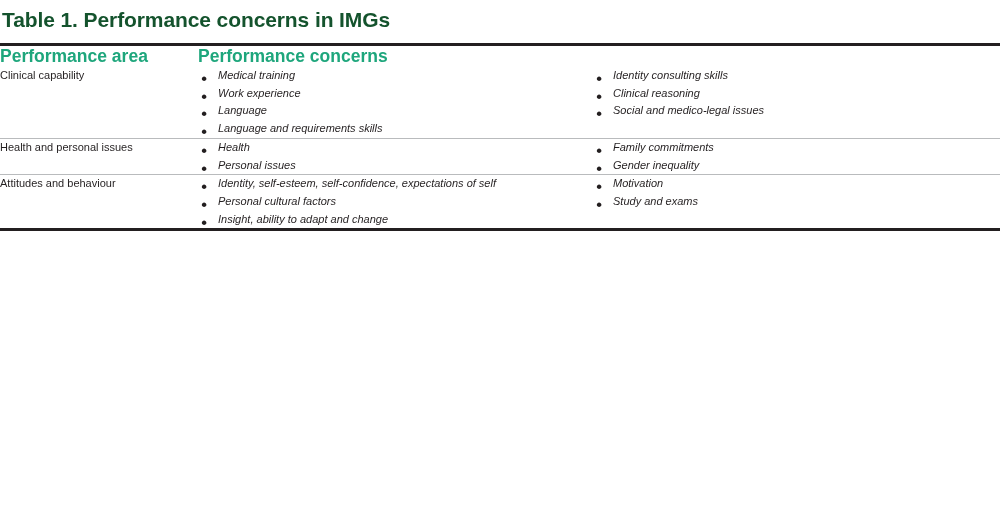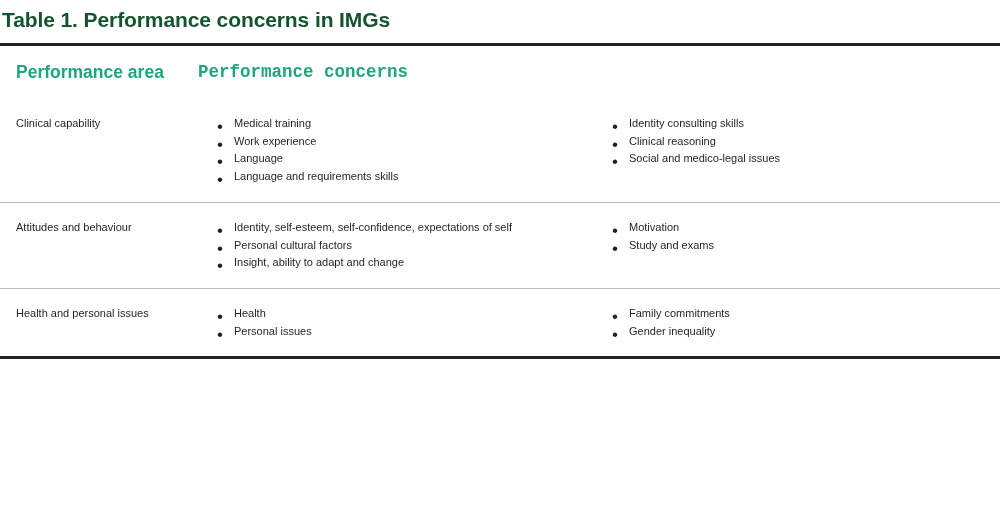--- a/index.html
+++ b/index.html
@@ -32,50 +32,51 @@
     width: 100%;
   }
   table.main {
     border-collapse: collapse;
     width: 1000px;
     table-layout: fixed;
   }
   table.main td, table.main th {
     vertical-align: top;
     text-align: left;
-    padding: 16px;
+    padding: 0;
   }
   .col-area { width: 196px; }
   .col-c1   { width: 395px; }
   .col-c2   { width: 409px; }
 
   .head-row th {
     color: #1ea67c;
     font-size: 17.5px;
     font-weight: bold;
     padding: 10px 6px 10px 2px;
   }
-  .head-row th.col-c1 { padding-left: 2px; font-family: Liberation Mono, monospace; }
+  .head-row th.col-c1 { padding-left: 2px; }
 
   .body-row td {
     font-size: 11px;
     line-height: 1.55;
     padding: 10px 6px 10px 2px;
     border-top: 1px solid #b9bbbd;
   }
   .body-row:first-child td {
     border-top: none;
   }
   .area-cell {
     padding-right: 10px !important;
   }
   ul.concerns {
     margin: 0;
     padding: 0 0 0 22px;
     list-style: none;
+    font-style: italic;
   }
   ul.concerns li {
     position: relative;
     padding: 0 0 0 0;
     margin: 0 0 1px 0;
     line-height: 1.52;
   }
   ul.concerns li::before {
     content: "\2022";
     position: absolute;
@@ -126,50 +127,50 @@
         <td>
           <ul class="concerns">
             <li>Identity consulting skills</li>
             <li>Clinical reasoning</li>
             <li>Social and medico-legal issues</li>
           </ul>
         </td>
       </tr>
 
       <tr class="body-row">
+        <td class="area-cell">Health and personal issues</td>
+        <td>
+          <ul class="concerns">
+            <li>Health</li>
+            <li>Personal issues</li>
+          </ul>
+        </td>
+        <td>
+          <ul class="concerns">
+            <li>Family commitments</li>
+            <li>Gender inequality</li>
+          </ul>
+        </td>
+      </tr>
+
+      <tr class="body-row">
         <td class="area-cell">Attitudes and behaviour</td>
         <td>
           <ul class="concerns">
             <li>Identity, self-esteem, self-confidence, expectations of self</li>
             <li>Personal cultural factors</li>
             <li>Insight, ability to adapt and change</li>
           </ul>
         </td>
         <td>
           <ul class="concerns">
             <li>Motivation</li>
             <li>Study and exams</li>
           </ul>
         </td>
       </tr>
 
-      <tr class="body-row">
-        <td class="area-cell">Health and personal issues</td>
-        <td>
-          <ul class="concerns">
-            <li>Health</li>
-            <li>Personal issues</li>
-          </ul>
-        </td>
-        <td>
-          <ul class="concerns">
-            <li>Family commitments</li>
-            <li>Gender inequality</li>
-          </ul>
-        </td>
-      </tr>
-
 
     </tbody>
   </table>
 
   <div class="bottom-rule"></div>
 </div>
 
 </body></html>

